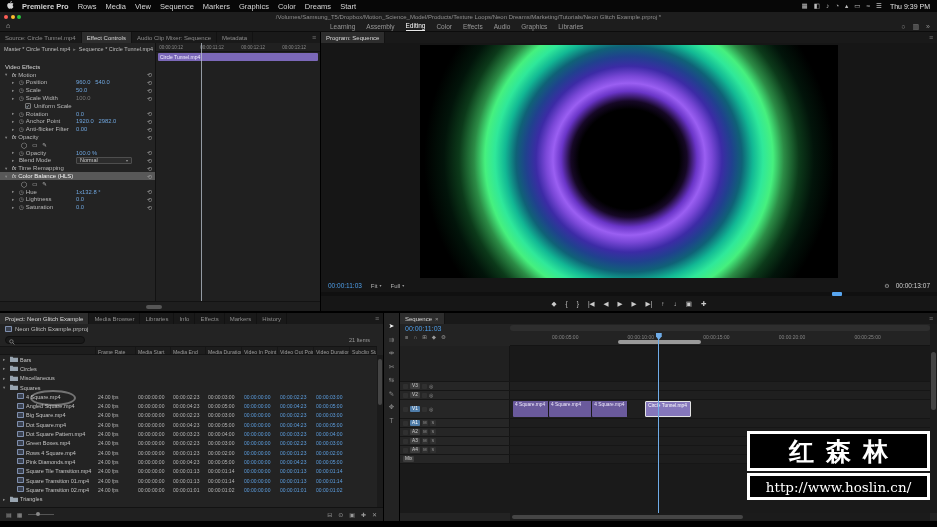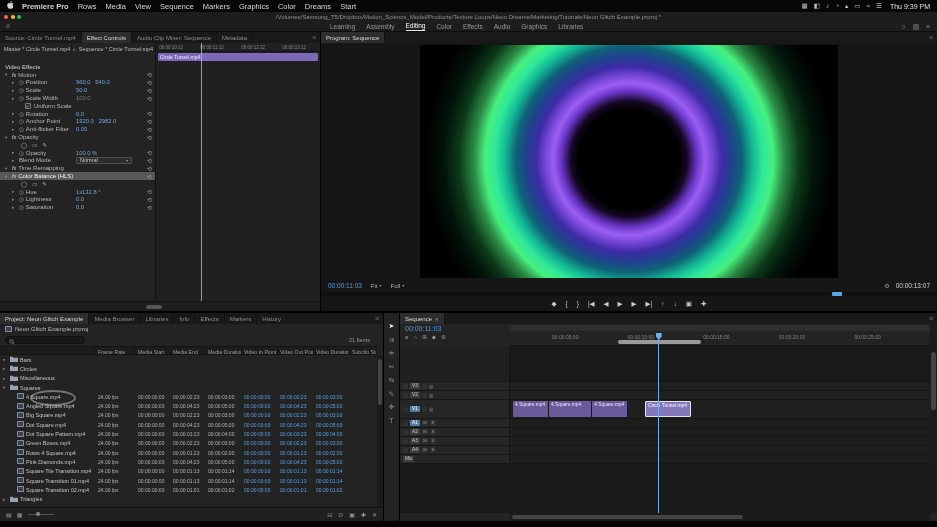--- a/index.html
+++ b/index.html
@@ -872,13 +872,15 @@
   </div>
   <div class="tl-vscroll">
       <div class="thumb"></div>
     </div>
   <div class="tl-hscroll">
       <div class="thumb"></div>
     </div>
 </div>
 
 <div class="wm">
+  <div class="wm-brand">红森林</div>
+  <div class="wm-url">http://www.hoslin.cn/</div>
 </div>
 
 </body></html>

